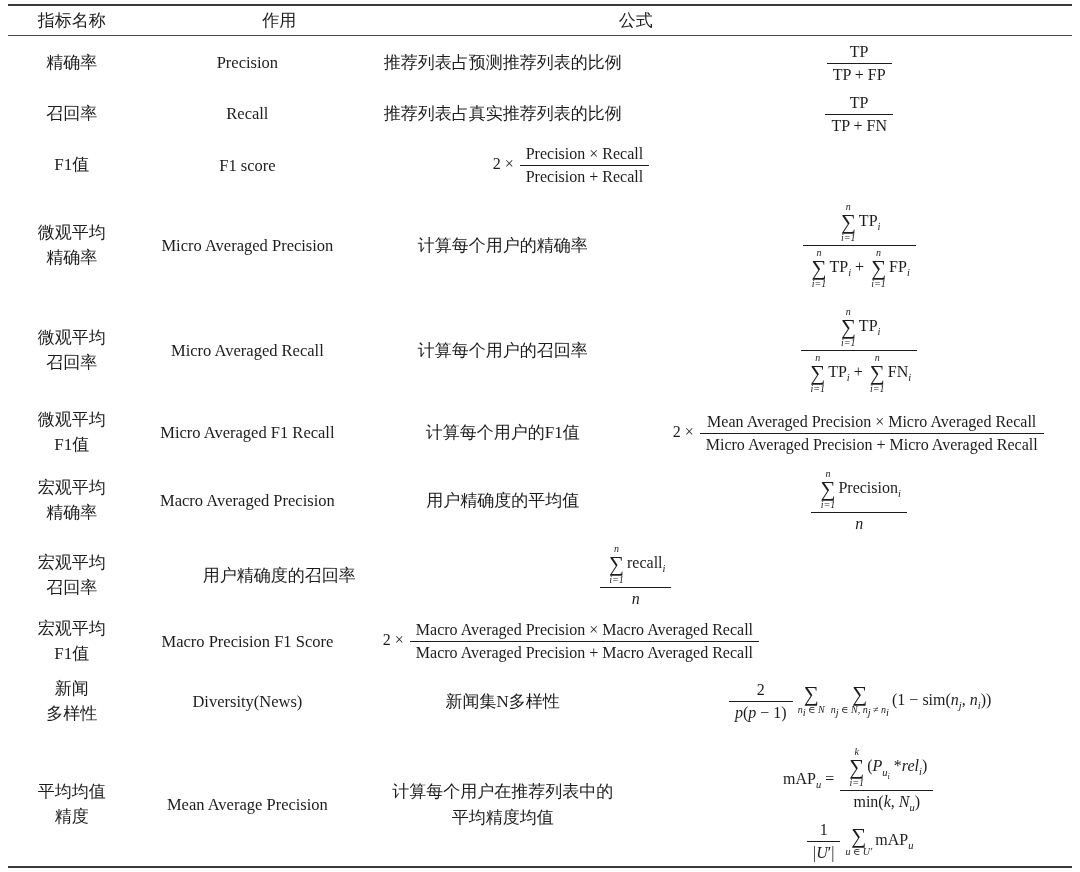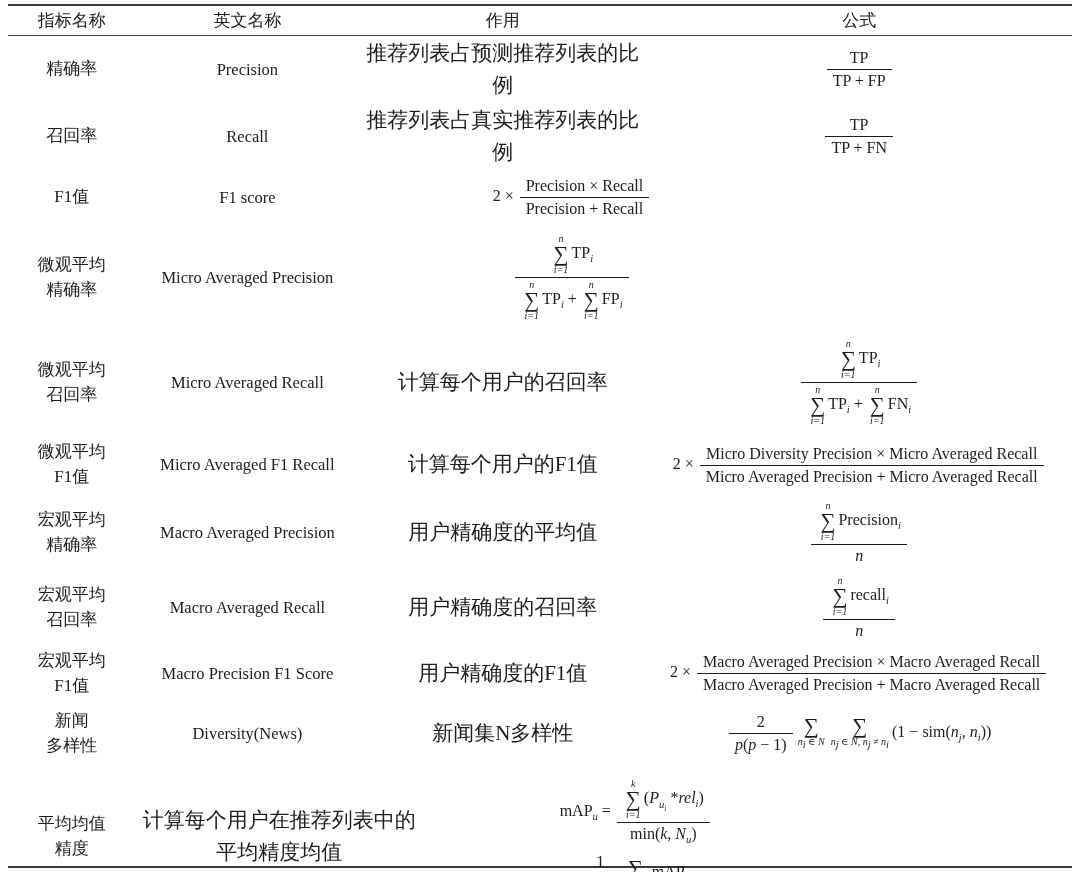--- a/index.html
+++ b/index.html
@@ -18,21 +18,21 @@
   }
   .tr { display:flex; align-items:center; width:100%; }
   .thead { min-height:30px; border-bottom:1px solid #4a4a4a; font-size:17px; }
   .td { text-align:center; padding:2px 4px; }
   .c1 { width:12%; }
   .c2 { width:21%; }
   .c3 { width:27%; }
   .c4 { width:40%; }
   .cn { white-space:pre-line; font-size:17px; line-height:1.45; }
   .en { font-size:16.5px; }
-  .pp { font-size:21px; white-space:pre-line; line-height:1.5;font-family:Liberation Serif, serif; }
+  .pp { font-size:17px; white-space:pre-line; line-height:1.5;font-family:Liberation Serif, serif; }
   .formula { font-size:16px; }
   
   .tbody .tr:nth-child(1)  { min-height:54px; }
   .tbody .tr:nth-child(2)  { min-height:48px; }
   .tbody .tr:nth-child(3)  { min-height:55px; }
   .tbody .tr:nth-child(4)  { min-height:105px; }
   .tbody .tr:nth-child(5)  { min-height:105px; }
   .tbody .tr:nth-child(6)  { min-height:60px; }
   .tbody .tr:nth-child(7)  { min-height:75px; }
   .tbody .tr:nth-child(8)  { min-height:75px; }
@@ -53,21 +53,20 @@
   .fline { margin:5px 0; }
 </style>
 </head>
 <body>
 
 <div class="page">
   <div class="metrics-table">
 
     <div class="tr thead">
       <div class="td c1">指标名称</div>
-      <div class="td c2">英文名称</div>
       <div class="td c3">作用</div>
       <div class="td c4">公式</div>
     </div>
 
     <div class="tbody" style="display:flex;flex-direction:column;flex:1;justify-content:space-between;">
 
       <div class="tr">
         <div class="td c1 cn">精确率</div>
         <div class="td c2 en">Precision</div>
         <div class="td c3 pp">推荐列表占预测推荐列表的比例</div>
@@ -84,20 +83,21 @@
       <div class="tr">
         <div class="td c1 cn">F1值</div>
         <div class="td c2 en">F1 score</div>
         <div class="td c4 formula">2 × <span class="fr"><span class="n">Precision × Recall</span><span class="d">Precision + Recall</span></span></div>
       </div>
 
       <div class="tr">
         <div class="td c1 cn">微观平均
 精确率</div>
         <div class="td c2 en">Micro Averaged Precision</div>
+        <div class="td c3 pp">计算每个用户的精确率</div>
         <div class="td c4 formula"><span class="fr"><span class="n"><span class="sg">
                   <span class="l">n</span>
                   <span class="s">∑</span>
                   <span class="b">i=1</span>
                 </span>TP<sub>i</sub></span><span class="d"><span class="sg">
                   <span class="l">n</span>
                   <span class="s">∑</span>
                   <span class="b">i=1</span>
                 </span>TP<sub>i</sub> + <span class="sg">
                   <span class="l">n</span>
@@ -124,72 +124,71 @@
                   <span class="s">∑</span>
                   <span class="b">i=1</span>
                 </span>FN<sub>i</sub></span></span></div>
       </div>
 
       <div class="tr">
         <div class="td c1 cn">微观平均
 F1值</div>
         <div class="td c2 en">Micro Averaged F1 Recall</div>
         <div class="td c3 pp">计算每个用户的F1值</div>
-        <div class="td c4 formula">2 × <span class="fr"><span class="n">Micro Diversity Precision × Micro Averaged Recall</span><span class="d">Micro Averaged Precision + Micro Averaged Recall</span></span></div>
+        <div class="td c4 formula">2 × <span class="fr"><span class="n">Mean Averaged Precision × Micro Averaged Recall</span><span class="d">Micro Averaged Precision + Micro Averaged Recall</span></span></div>
       </div>
 
       <div class="tr">
         <div class="td c1 cn">宏观平均
 精确率</div>
         <div class="td c2 en">Macro Averaged Precision</div>
         <div class="td c3 pp">用户精确度的平均值</div>
         <div class="td c4 formula"><span class="fr"><span class="n"><span class="sg">
                   <span class="l">n</span>
                   <span class="s">∑</span>
                   <span class="b">i=1</span>
                 </span>Precision<sub>i</sub></span><span class="d"><i>n</i></span></span></div>
       </div>
 
       <div class="tr">
         <div class="td c1 cn">宏观平均
 召回率</div>
-        <div class="td c2 en">Macro Averaged Recall</div>
         <div class="td c3 pp">用户精确度的召回率</div>
         <div class="td c4 formula"><span class="fr"><span class="n"><span class="sg">
                   <span class="l">n</span>
                   <span class="s">∑</span>
                   <span class="b">i=1</span>
                 </span>recall<sub>i</sub></span><span class="d"><i>n</i></span></span></div>
       </div>
 
       <div class="tr">
         <div class="td c1 cn">宏观平均
 F1值</div>
         <div class="td c2 en">Macro Precision F1 Score</div>
-        <div class="td c3 pp">用户精确度的F1值</div>
         <div class="td c4 formula">2 × <span class="fr"><span class="n">Macro Averaged Precision × Macro Averaged Recall</span><span class="d">Macro Averaged Precision + Macro Averaged Recall</span></span></div>
       </div>
 
       <div class="tr">
         <div class="td c1 cn">新闻
 多样性</div>
         <div class="td c2 en">Diversity(News)</div>
         <div class="td c3 pp">新闻集N多样性</div>
         <div class="td c4 formula"><span class="fr"><span class="n">2</span><span class="d"><i>p</i>(<i>p</i> − 1)</span></span><span class="sg">
               <span class="s">∑</span>
               <span class="b"><i>n</i><sub>i</sub> ∈ <i>N</i></span>
             </span><span class="sg">
               <span class="s">∑</span>
               <span class="b"><i>n</i><sub>j</sub> ∈ <i>N</i>, <i>n</i><sub>j</sub> ≠ <i>n</i><sub>i</sub></span>
             </span>(1 − sim(<i>n</i><sub>j</sub>, <i>n</i><sub>i</sub>))</div>
       </div>
 
       <div class="tr">
         <div class="td c1 cn">平均均值
 精度</div>
+        <div class="td c2 en">Mean Average Precision</div>
         <div class="td c3 pp">计算每个用户在推荐列表中的
 平均精度均值</div>
         <div class="td c4 formula">
             <div class="fline">mAP<sub>u</sub> = <span class="fr"><span class="n"><span class="sg">
                     <span class="l">k</span>
                     <span class="s">∑</span>
                     <span class="b">i=1</span>
                   </span>(<i>P</i><sub>u<sub>i</sub></sub> *<i>rel</i><sub>i</sub>)</span><span class="d">min(<i>k</i>, <i>N</i><sub>u</sub>)</span></span></div>
             <div class="fline"><span class="fr"><span class="n">1</span><span class="d">|<i>U</i>′|</span></span><span class="sg">
                 <span class="s">∑</span>

